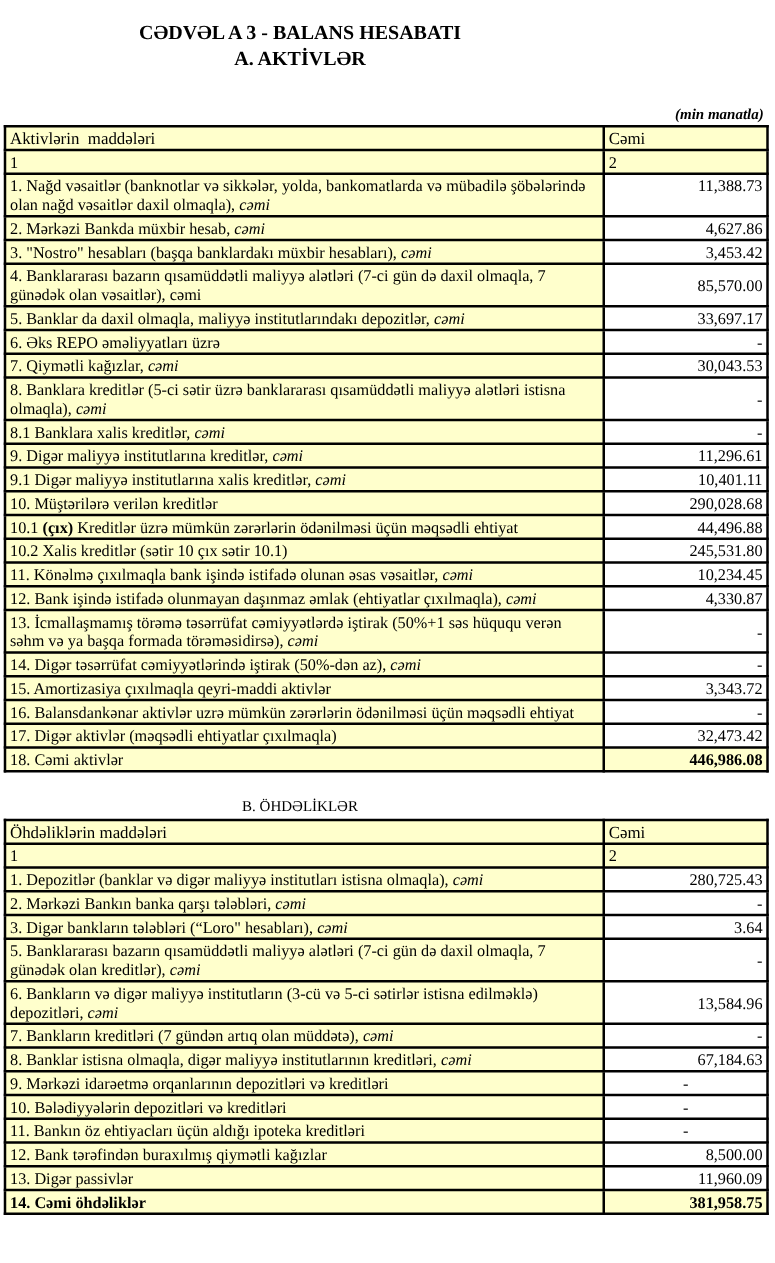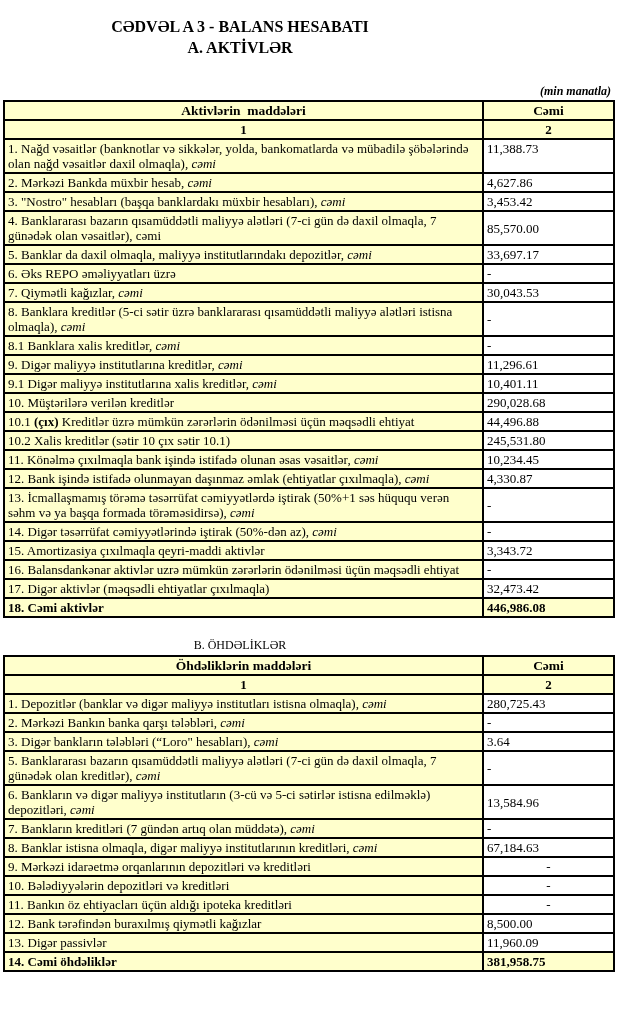--- a/index.html
+++ b/index.html
@@ -60,39 +60,40 @@
     table-layout:fixed;
   }
   table.grid th, table.grid td{
     border:2px solid var(--border-col);
     font-size:13px;
     line-height:15px;
     padding:1px 3px;
   }
   table.grid th{
     background:var(--cell-fill);
-    font-weight:bold;
-    text-align:center;
+    font-weight:normal;
+    text-align:left;
     font-size:13.5px;
     height:18px;
     white-space:pre-wrap;
   }
   table.grid tr.numrow th{
     height:15px;
     font-size:13px;
   }
   td.lbl{
     background:var(--cell-fill);
     text-align:left;
     height:17px;
     white-space:pre-wrap;
     vertical-align:middle;
   }
   td.val{
     background:var(--value-fill);
+    text-align:right;
     padding-right:4px;
     height:17px;
     vertical-align:middle;
   }
   td.val.center{text-align:center;}
   td.val.vtop{vertical-align:top;}
   tr.total td{font-weight:bold;}
   tr.total td.val{background:var(--cell-fill);}
 </style>
 </head>
@@ -201,21 +202,21 @@
         </tr>
         <tr>
           <td class="lbl"><span>16. Balansdankənar aktivlər uzrə mümkün zərərlərin ödənilməsi üçün məqsədli ehtiyat</span></td>
           <td class="val">-</td>
         </tr>
         <tr>
           <td class="lbl"><span>17. Digər aktivlər (məqsədli ehtiyatlar çıxılmaqla)</span></td>
           <td class="val">32,473.42</td>
         </tr>
         <tr class="total">
-          <td class="lbl"><span style="font-weight: bold;">18. Cəmi aktivlər</span></td>
+          <td class="lbl"><span style="font-weight: normal;">18. Cəmi aktivlər</span></td>
           <td class="val">446,986.08</td>
         </tr>
       </tbody>
   </table>
 
   <div class="section-b-title">B. ÖHDƏLİKLƏR</div>
 
 
   <table class="grid">
     <colgroup>

